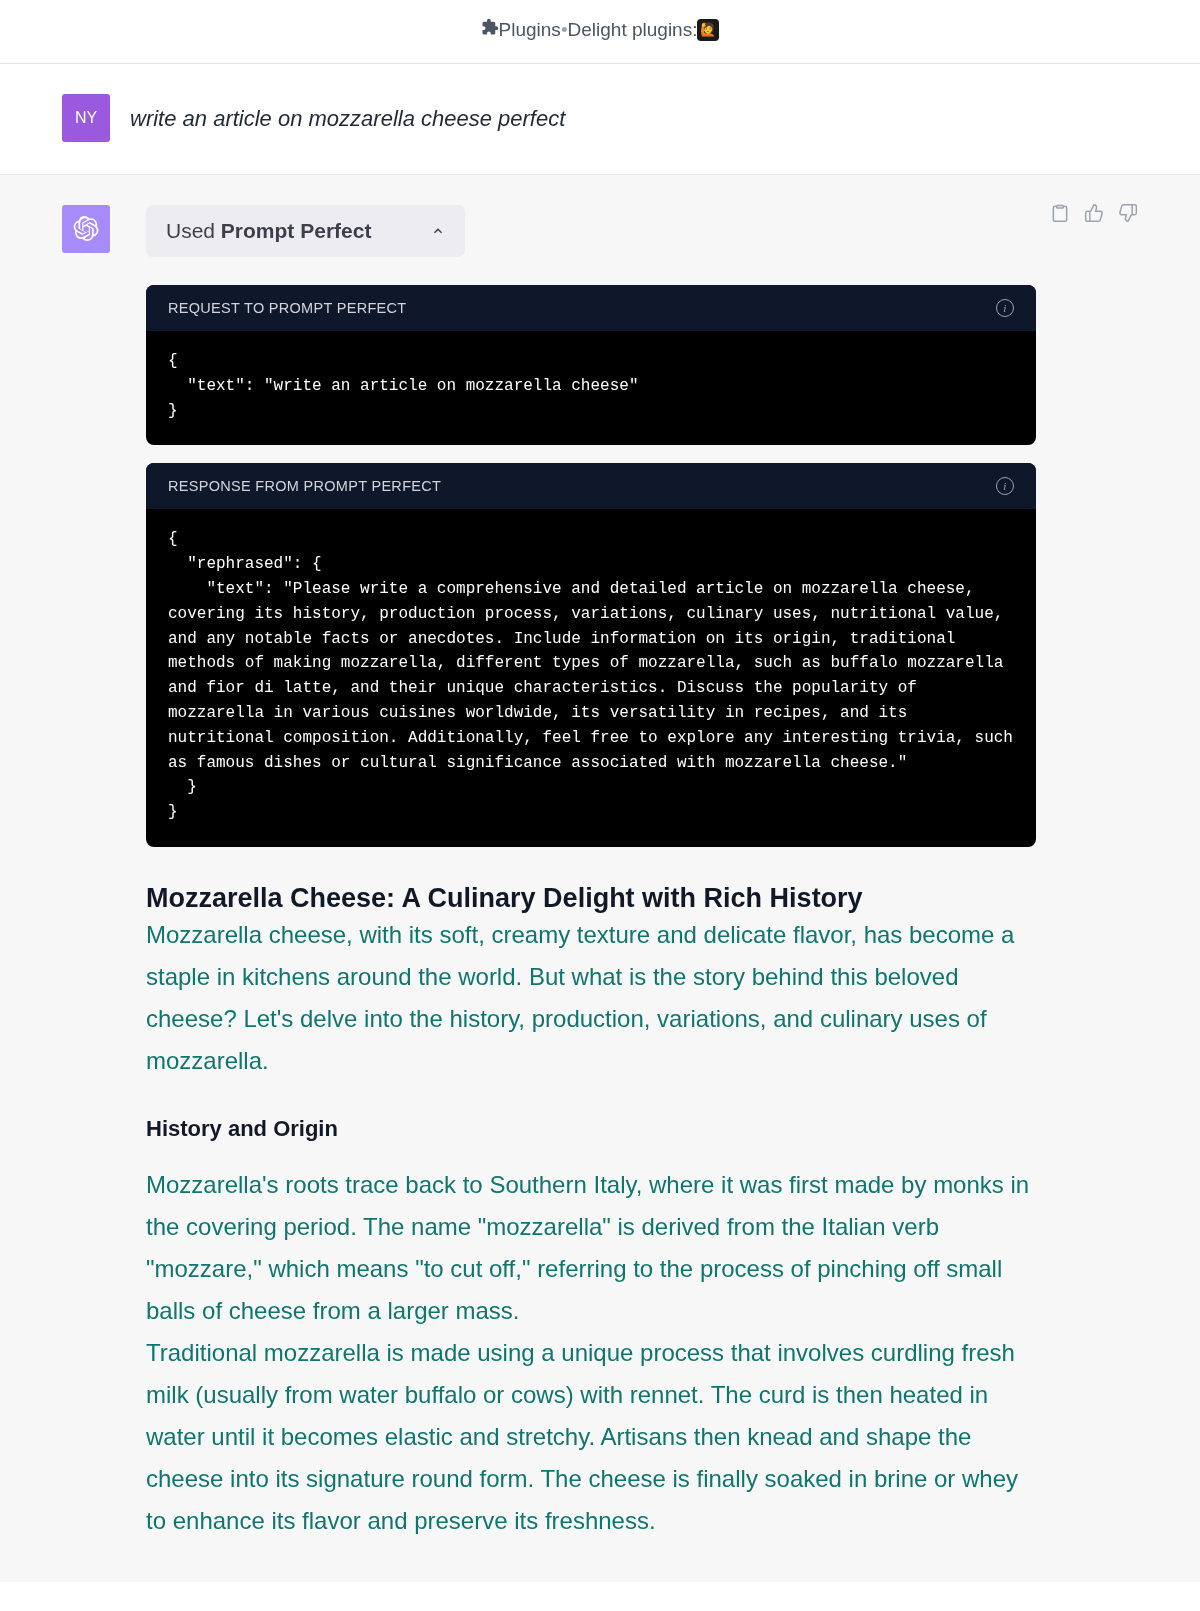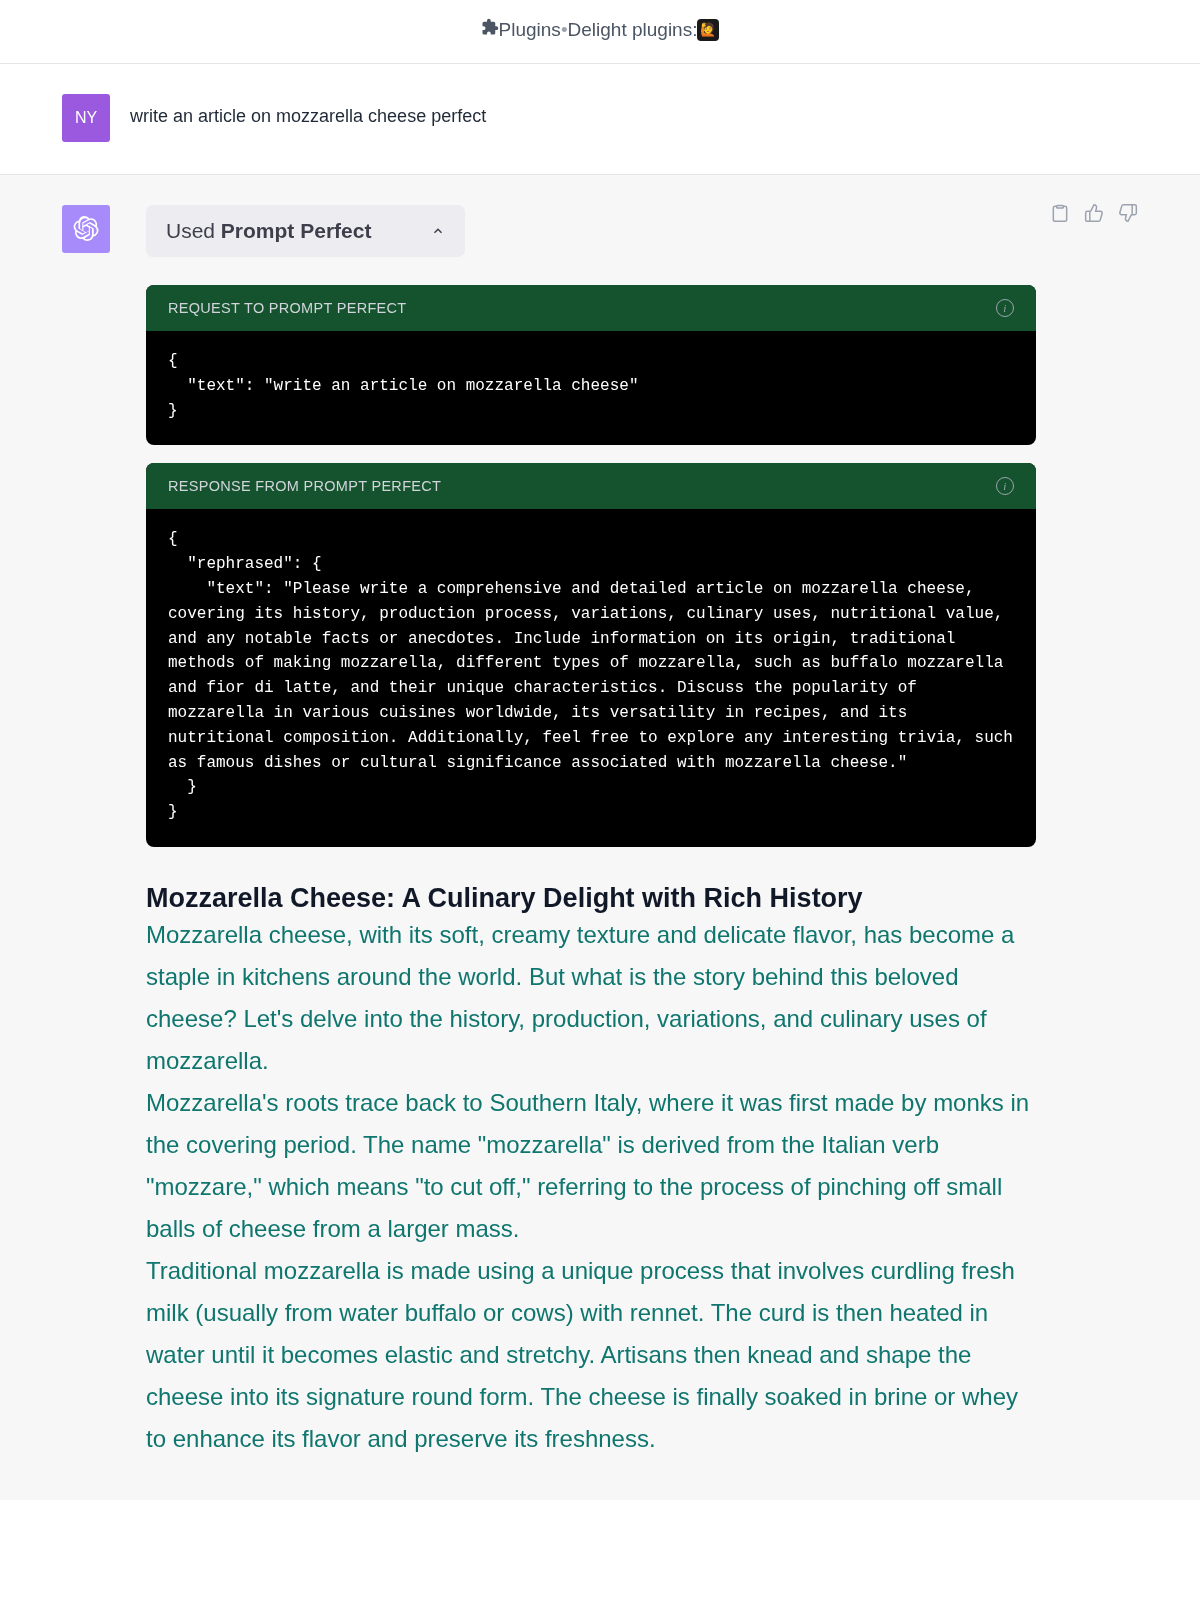--- a/index.html
+++ b/index.html
@@ -35,23 +35,24 @@
     .avatar-user {
       width: 48px; height: 48px;
       background: #9b59e0;
       color: #fff;
       display: flex; align-items: center; justify-content: center;
       font-size: 16px; font-weight: 500;
       border-radius: 3px;
       flex-shrink: 0;
     }
     .user-prompt {
-      font-size: 18px;
+      font-size: 22px;
       color: #1f2937;
       padding-top: 12px;
+      font-style: italic;
     }
     .assistant-section {
       background: #f7f7f8;
       padding: 30px 62px 40px 62px;
       display: flex;
       gap: 36px;
       position: relative;
     }
     .avatar-bot {
       width: 48px; height: 48px;
@@ -83,21 +84,21 @@
       gap: 60px;
     }
     .plugin-chip .chev { width: 14px; height: 14px; }
     .code-block {
       background: #000000;
       border-radius: 8px;
       overflow: hidden;
       margin-bottom: 18px;
     }
     .code-header {
-      background: #14532d;
+      background: #0f172a;
       color: #d1d5db;
       font-size: 14.5px;
       padding: 14px 22px;
       letter-spacing: 0.3px;
       display: flex;
       justify-content: space-between;
       align-items: center;
     }
     .info-icon {
       width: 18px; height: 18px;
@@ -193,20 +194,21 @@
   "rephrased": {
     "text": "Please write a comprehensive and detailed article on mozzarella cheese, covering its history, production process, variations, culinary uses, nutritional value, and any notable facts or anecdotes. Include information on its origin, traditional methods of making mozzarella, different types of mozzarella, such as buffalo mozzarella and fior di latte, and their unique characteristics. Discuss the popularity of mozzarella in various cuisines worldwide, its versatility in recipes, and its nutritional composition. Additionally, feel free to explore any interesting trivia, such as famous dishes or cultural significance associated with mozzarella cheese."
   }
 }</pre>
     </div>
 
     
     <div class="article">
       <h2>Mozzarella Cheese: A Culinary Delight with Rich History</h2>
       <p>Mozzarella cheese, with its soft, creamy texture and delicate flavor, has become a staple in kitchens around the world. But what is the story behind this beloved cheese? Let's delve into the history, production, variations, and culinary uses of mozzarella.</p>
+      <h3>History and Origin</h3>
       <p>Mozzarella's roots trace back to Southern Italy, where it was first made by monks in the covering period. The name "mozzarella" is derived from the Italian verb "mozzare," which means "to cut off," referring to the process of pinching off small balls of cheese from a larger mass.</p>
       <p>Traditional mozzarella is made using a unique process that involves curdling fresh milk (usually from water buffalo or cows) with rennet. The curd is then heated in water until it becomes elastic and stretchy. Artisans then knead and shape the cheese into its signature round form. The cheese is finally soaked in brine or whey to enhance its flavor and preserve its freshness.</p>
     </div>
 
   </div>
 
   <div class="feedback-icons">
     <svg viewBox="0 0 24 24" fill="none" stroke="currentColor" stroke-width="1.8">
         <rect x="8" y="3" width="8" height="3" rx="1"></rect>
         <path d="M16 4h2a2 2 0 0 1 2 2v14a2 2 0 0 1-2 2H6a2 2 0 0 1-2-2V6a2 2 0 0 1 2-2h2"></path>

